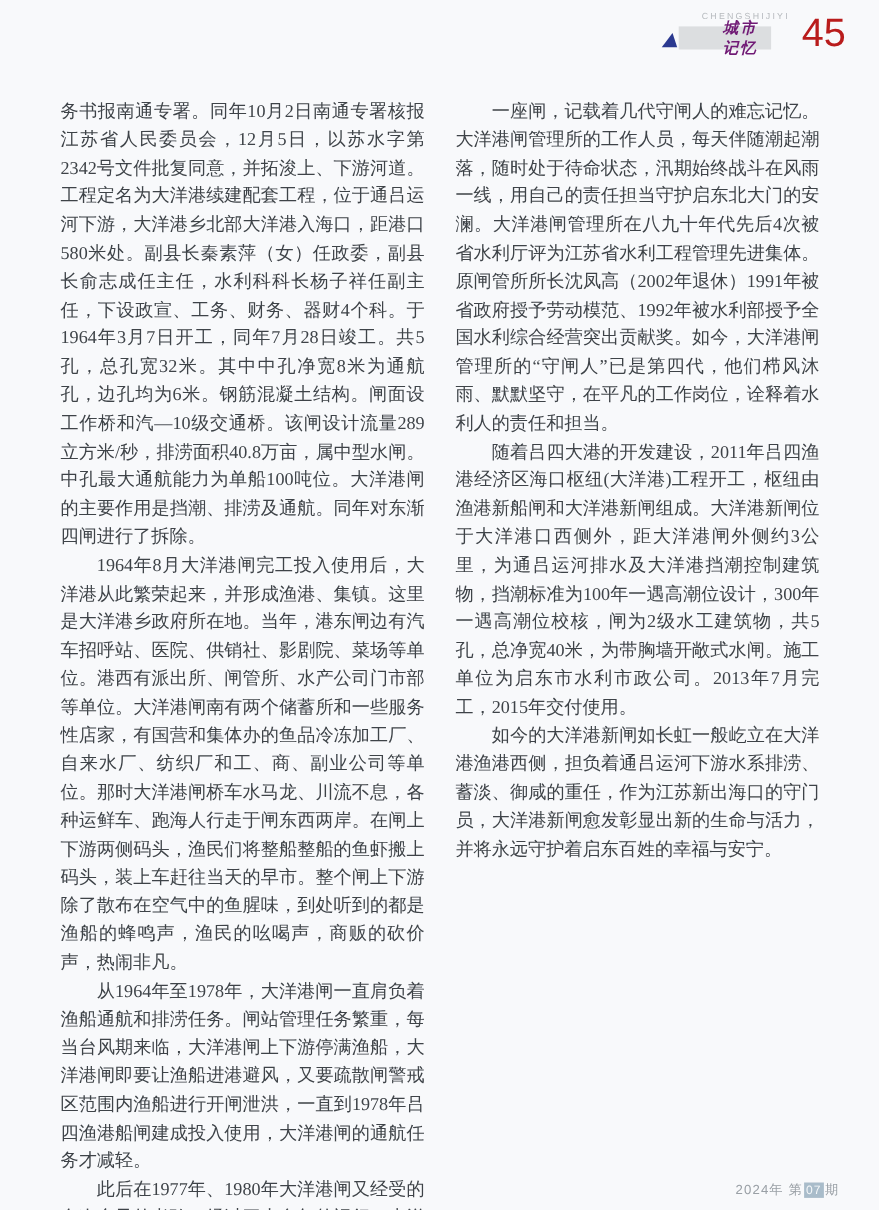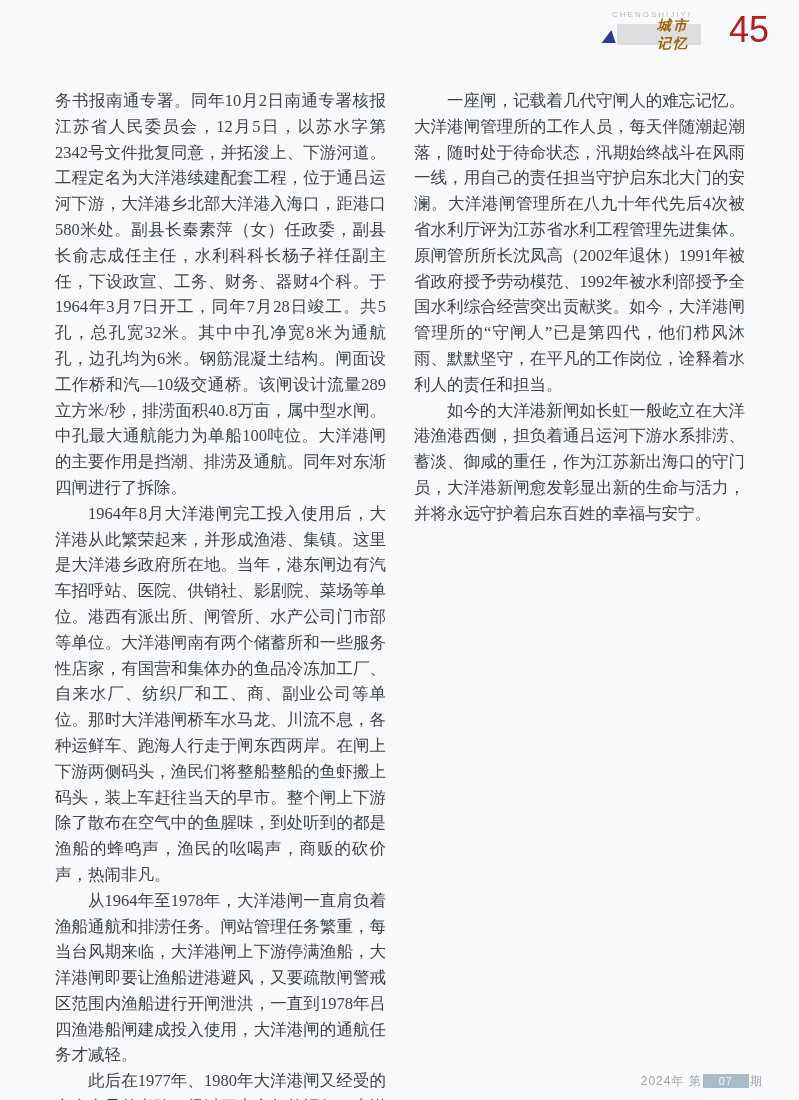--- a/index.html
+++ b/index.html
@@ -16,21 +16,21 @@
   .header {
     position: absolute;
     top: 8px;
     right: 30px;
     width: 180px;
     height: 50px;
   }
   .pinyin {
     position: absolute;
     top: 2px;
-    left: 8px;
+    left: 34px;
     width: 110px;
     text-align: center;
     font-family: "Liberation Sans", sans-serif;
     font-size: 8px;
     letter-spacing: 2px;
     color: #b6babe;
   }
   .section-box {
     position: absolute;
     top: 16px;
@@ -41,21 +41,21 @@
     display: flex;
     align-items: center;
     justify-content: center;
   }
   .section-title {
     font-family: "Liberation Serif", serif;
     font-style: italic;
     font-weight: bold;
     font-size: 14px;
     letter-spacing: 2px;
-    color: #a16207;
+    color: #701a75;
     margin-left: 40px;
   }
   .tri-icon {
     position: absolute;
     top: 22px;
     left: 14px;
     width: 0; height: 0;
     border-left: 7px solid transparent;
     border-right: 7px solid transparent;
     border-bottom: 13px solid #2b3990;
@@ -96,21 +96,21 @@
     font-size: 12px;
     color: #9aa0a6;
     letter-spacing: 1px;
   }
   .issue-badge {
     display: inline-block;
     background: #a9bcca;
     color: #f5f8fa;
     font-size: 11px;
     line-height: 14px;
-    padding: 0 16px;
+    padding: 0 2px;
     margin: 0 1px;
   }
 </style>
 </head>
 <body>
 
 <div class="header">
   <div class="pinyin">CHENGSHIJIYI</div>
   <div class="tri-icon"></div>
   <div class="section-box">
@@ -121,19 +121,20 @@
 
 <div class="column col-left">
   <p class="no-indent">务书报南通专署。同年10月2日南通专署核报江苏省人民委员会，12月5日，以苏水字第2342号文件批复同意，并拓浚上、下游河道。工程定名为大洋港续建配套工程，位于通吕运河下游，大洋港乡北部大洋港入海口，距港口580米处。副县长秦素萍（女）任政委，副县长俞志成任主任，水利科科长杨子祥任副主任，下设政宣、工务、财务、器财4个科。于1964年3月7日开工，同年7月28日竣工。共5孔，总孔宽32米。其中中孔净宽8米为通航孔，边孔均为6米。钢筋混凝土结构。闸面设工作桥和汽—10级交通桥。该闸设计流量289立方米/秒，排涝面积40.8万亩，属中型水闸。中孔最大通航能力为单船100吨位。大洋港闸的主要作用是挡潮、排涝及通航。同年对东渐四闸进行了拆除。</p>
   <p>1964年8月大洋港闸完工投入使用后，大洋港从此繁荣起来，并形成渔港、集镇。这里是大洋港乡政府所在地。当年，港东闸边有汽车招呼站、医院、供销社、影剧院、菜场等单位。港西有派出所、闸管所、水产公司门市部等单位。大洋港闸南有两个储蓄所和一些服务性店家，有国营和集体办的鱼品冷冻加工厂、自来水厂、纺织厂和工、商、副业公司等单位。那时大洋港闸桥车水马龙、川流不息，各种运鲜车、跑海人行走于闸东西两岸。在闸上下游两侧码头，渔民们将整船整船的鱼虾搬上码头，装上车赶往当天的早市。整个闸上下游除了散布在空气中的鱼腥味，到处听到的都是渔船的蜂鸣声，渔民的吆喝声，商贩的砍价声，热闹非凡。</p>
   <p>从1964年至1978年，大洋港闸一直肩负着渔船通航和排涝任务。闸站管理任务繁重，每当台风期来临，大洋港闸上下游停满渔船，大洋港闸即要让渔船进港避风，又要疏散闸警戒区范围内渔船进行开闸泄洪，一直到1978年吕四渔港船闸建成投入使用，大洋港闸的通航任务才减轻。</p>
   <p>此后在1977年、1980年大洋港闸又经受的多次台风的考验，经过三十多年的运行，大洋港闸已存在严重的病险隐患。1999年11月至2000年5月，我市投入500多万元，对大洋闸进行了除险加固和改造。将通航孔改造为上提横移式闸门，通航孔公路桥改为拉转式活动钢桥，均用液压启闭。增加了水</p>
 </div>
 
 <div class="column col-right">
   <p>一座闸，记载着几代守闸人的难忘记忆。大洋港闸管理所的工作人员，每天伴随潮起潮落，随时处于待命状态，汛期始终战斗在风雨一线，用自己的责任担当守护启东北大门的安澜。大洋港闸管理所在八九十年代先后4次被省水利厅评为江苏省水利工程管理先进集体。原闸管所所长沈凤高（2002年退休）1991年被省政府授予劳动模范、1992年被水利部授予全国水利综合经营突出贡献奖。如今，大洋港闸管理所的“守闸人”已是第四代，他们栉风沐雨、默默坚守，在平凡的工作岗位，诠释着水利人的责任和担当。</p>
+  <p>随着吕四大港的开发建设，2011年吕四渔港经济区海口枢纽(大洋港)工程开工，枢纽由渔港新船闸和大洋港新闸组成。大洋港新闸位于大洋港口西侧外，距大洋港闸外侧约3公里，为通吕运河排水及大洋港挡潮控制建筑物，挡潮标准为100年一遇高潮位设计，300年一遇高潮位校核，闸为2级水工建筑物，共5孔，总净宽40米，为带胸墙开敞式水闸。施工单位为启东市水利市政公司。2013年7月完工，2015年交付使用。</p>
   <p><span>如今的大洋港新闸如长虹一般屹立在大洋港渔港西侧，担负着通吕运河下游水系排涝、蓄淡、御咸的重任，作为江苏新出海口的守门员，大洋港新闸愈发彰显出新的生命与活力，并将永远守护着启东百姓的幸福与安宁。</span></p>
 
 </div>
 
 <div class="footer">
   <span>2024年 第</span><span class="issue-badge">07</span><span>期</span>
 </div>
 
 </body></html>

